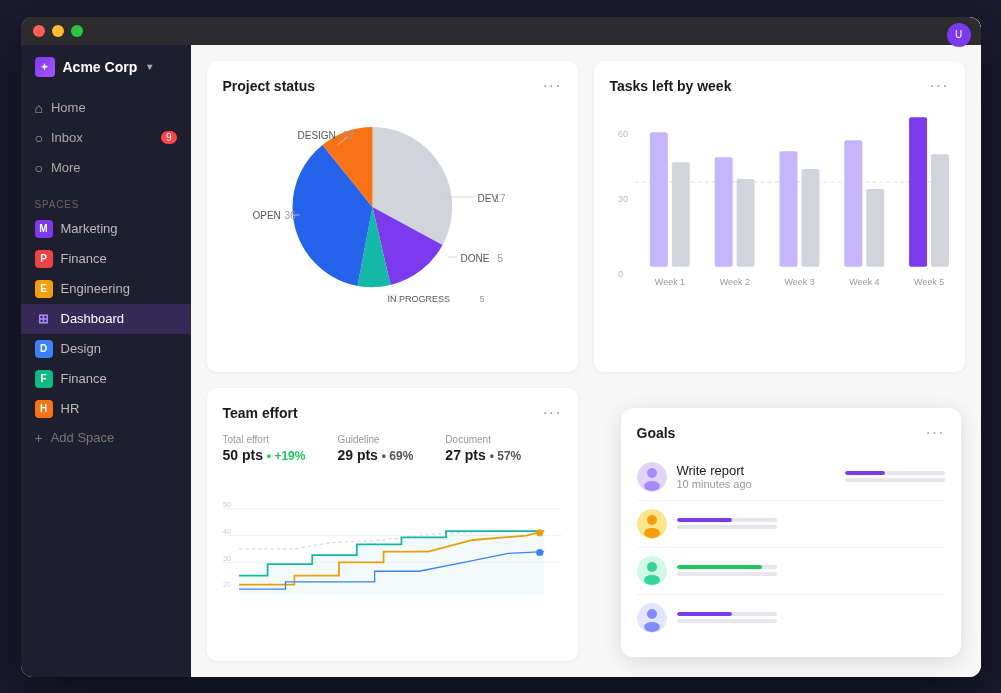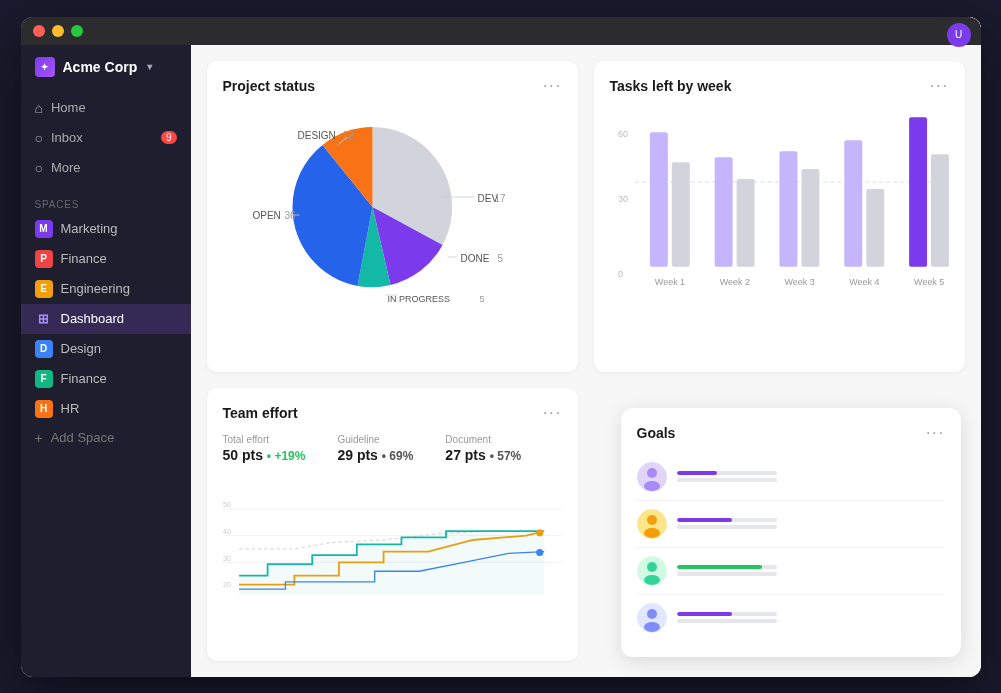--- a/index.html
+++ b/index.html
@@ -461,20 +461,24 @@
     </div>
 
     <div class="goal-item">
       <div class="goal-avatar">
         <svg width="30" height="30" viewBox="0 0 30 30">
             <circle cx="15" cy="15" r="15" fill="#e0d4f7"></circle>
             <circle cx="15" cy="11" r="5" fill="#a78bfa"></circle>
             <ellipse cx="15" cy="24" rx="8" ry="5" fill="#a78bfa"></ellipse>
           </svg>
       </div>
+      <div class="goal-info">
+        <div class="goal-name">Write report</div>
+        <div class="goal-time">10 minutes ago</div>
+      </div>
       <div class="goal-progress">
         <div class="progress-bar-bg">
             <div class="progress-bar-fill" style="width:40%;background:#7c3aed;"></div>
           </div>
         <div class="progress-bar-bg">
             <div class="progress-bar-fill" style="width:80%;background:#e5e7eb;"></div>
           </div>
       </div>
     </div>
 

